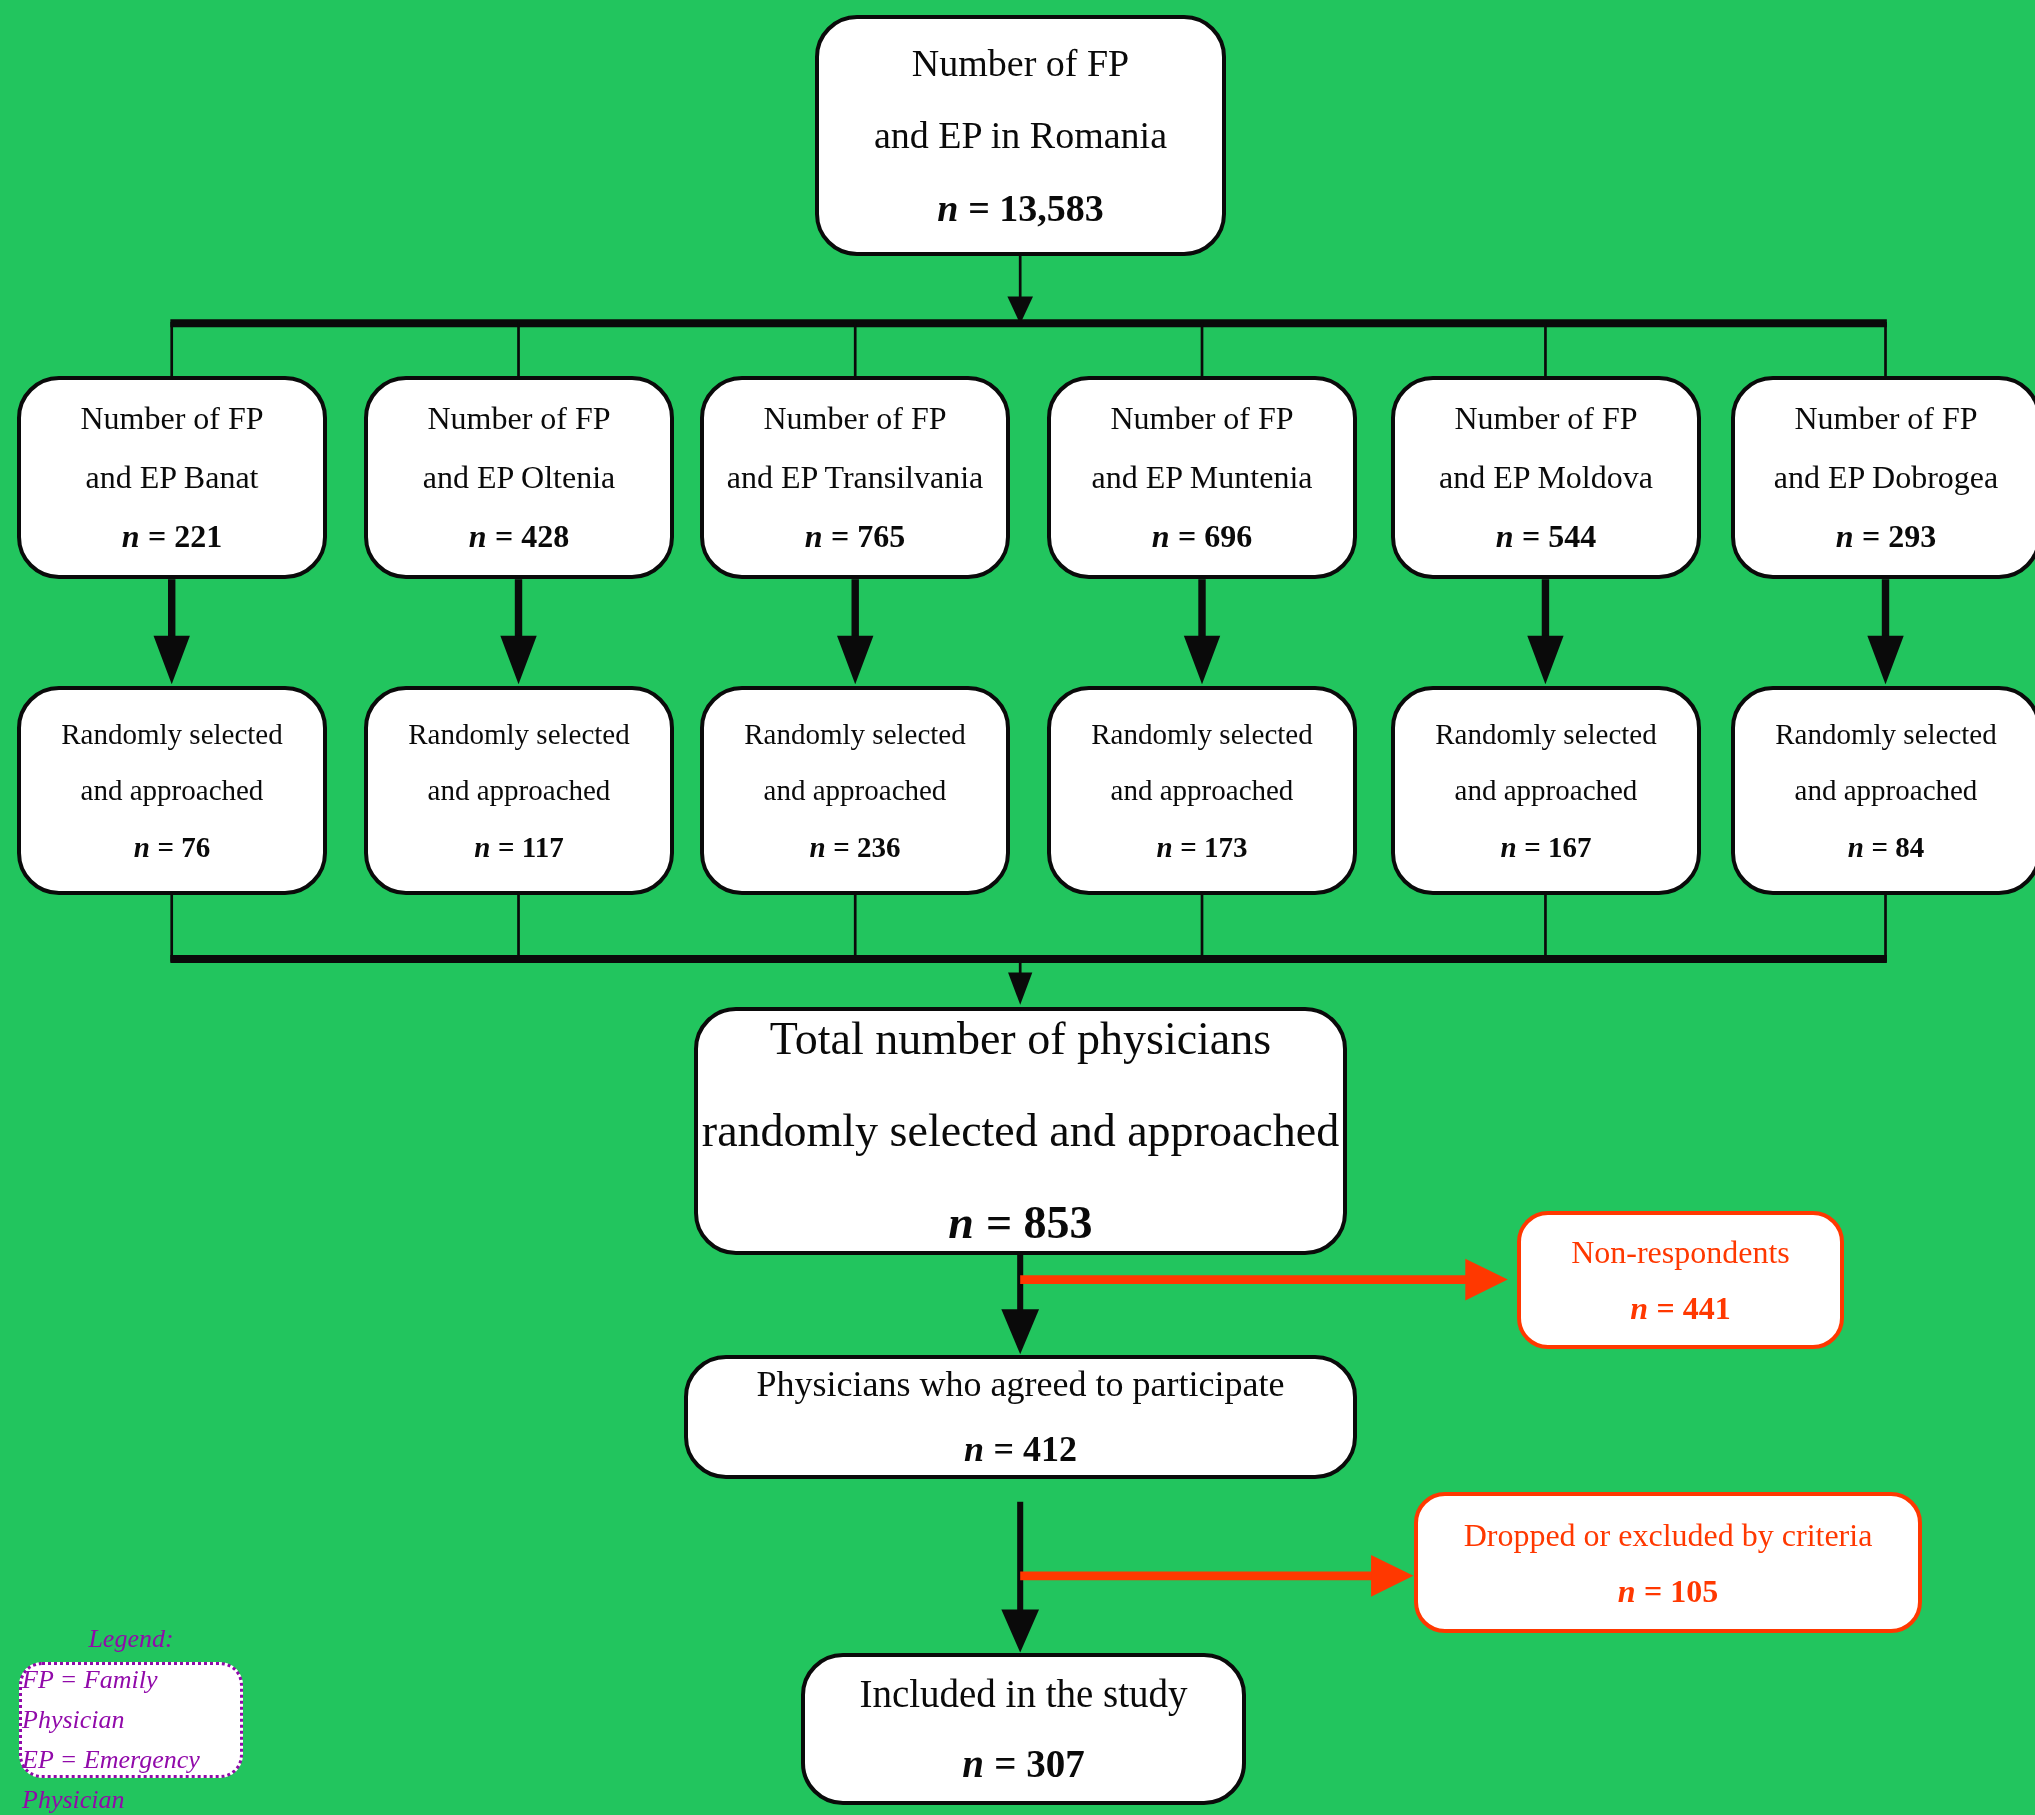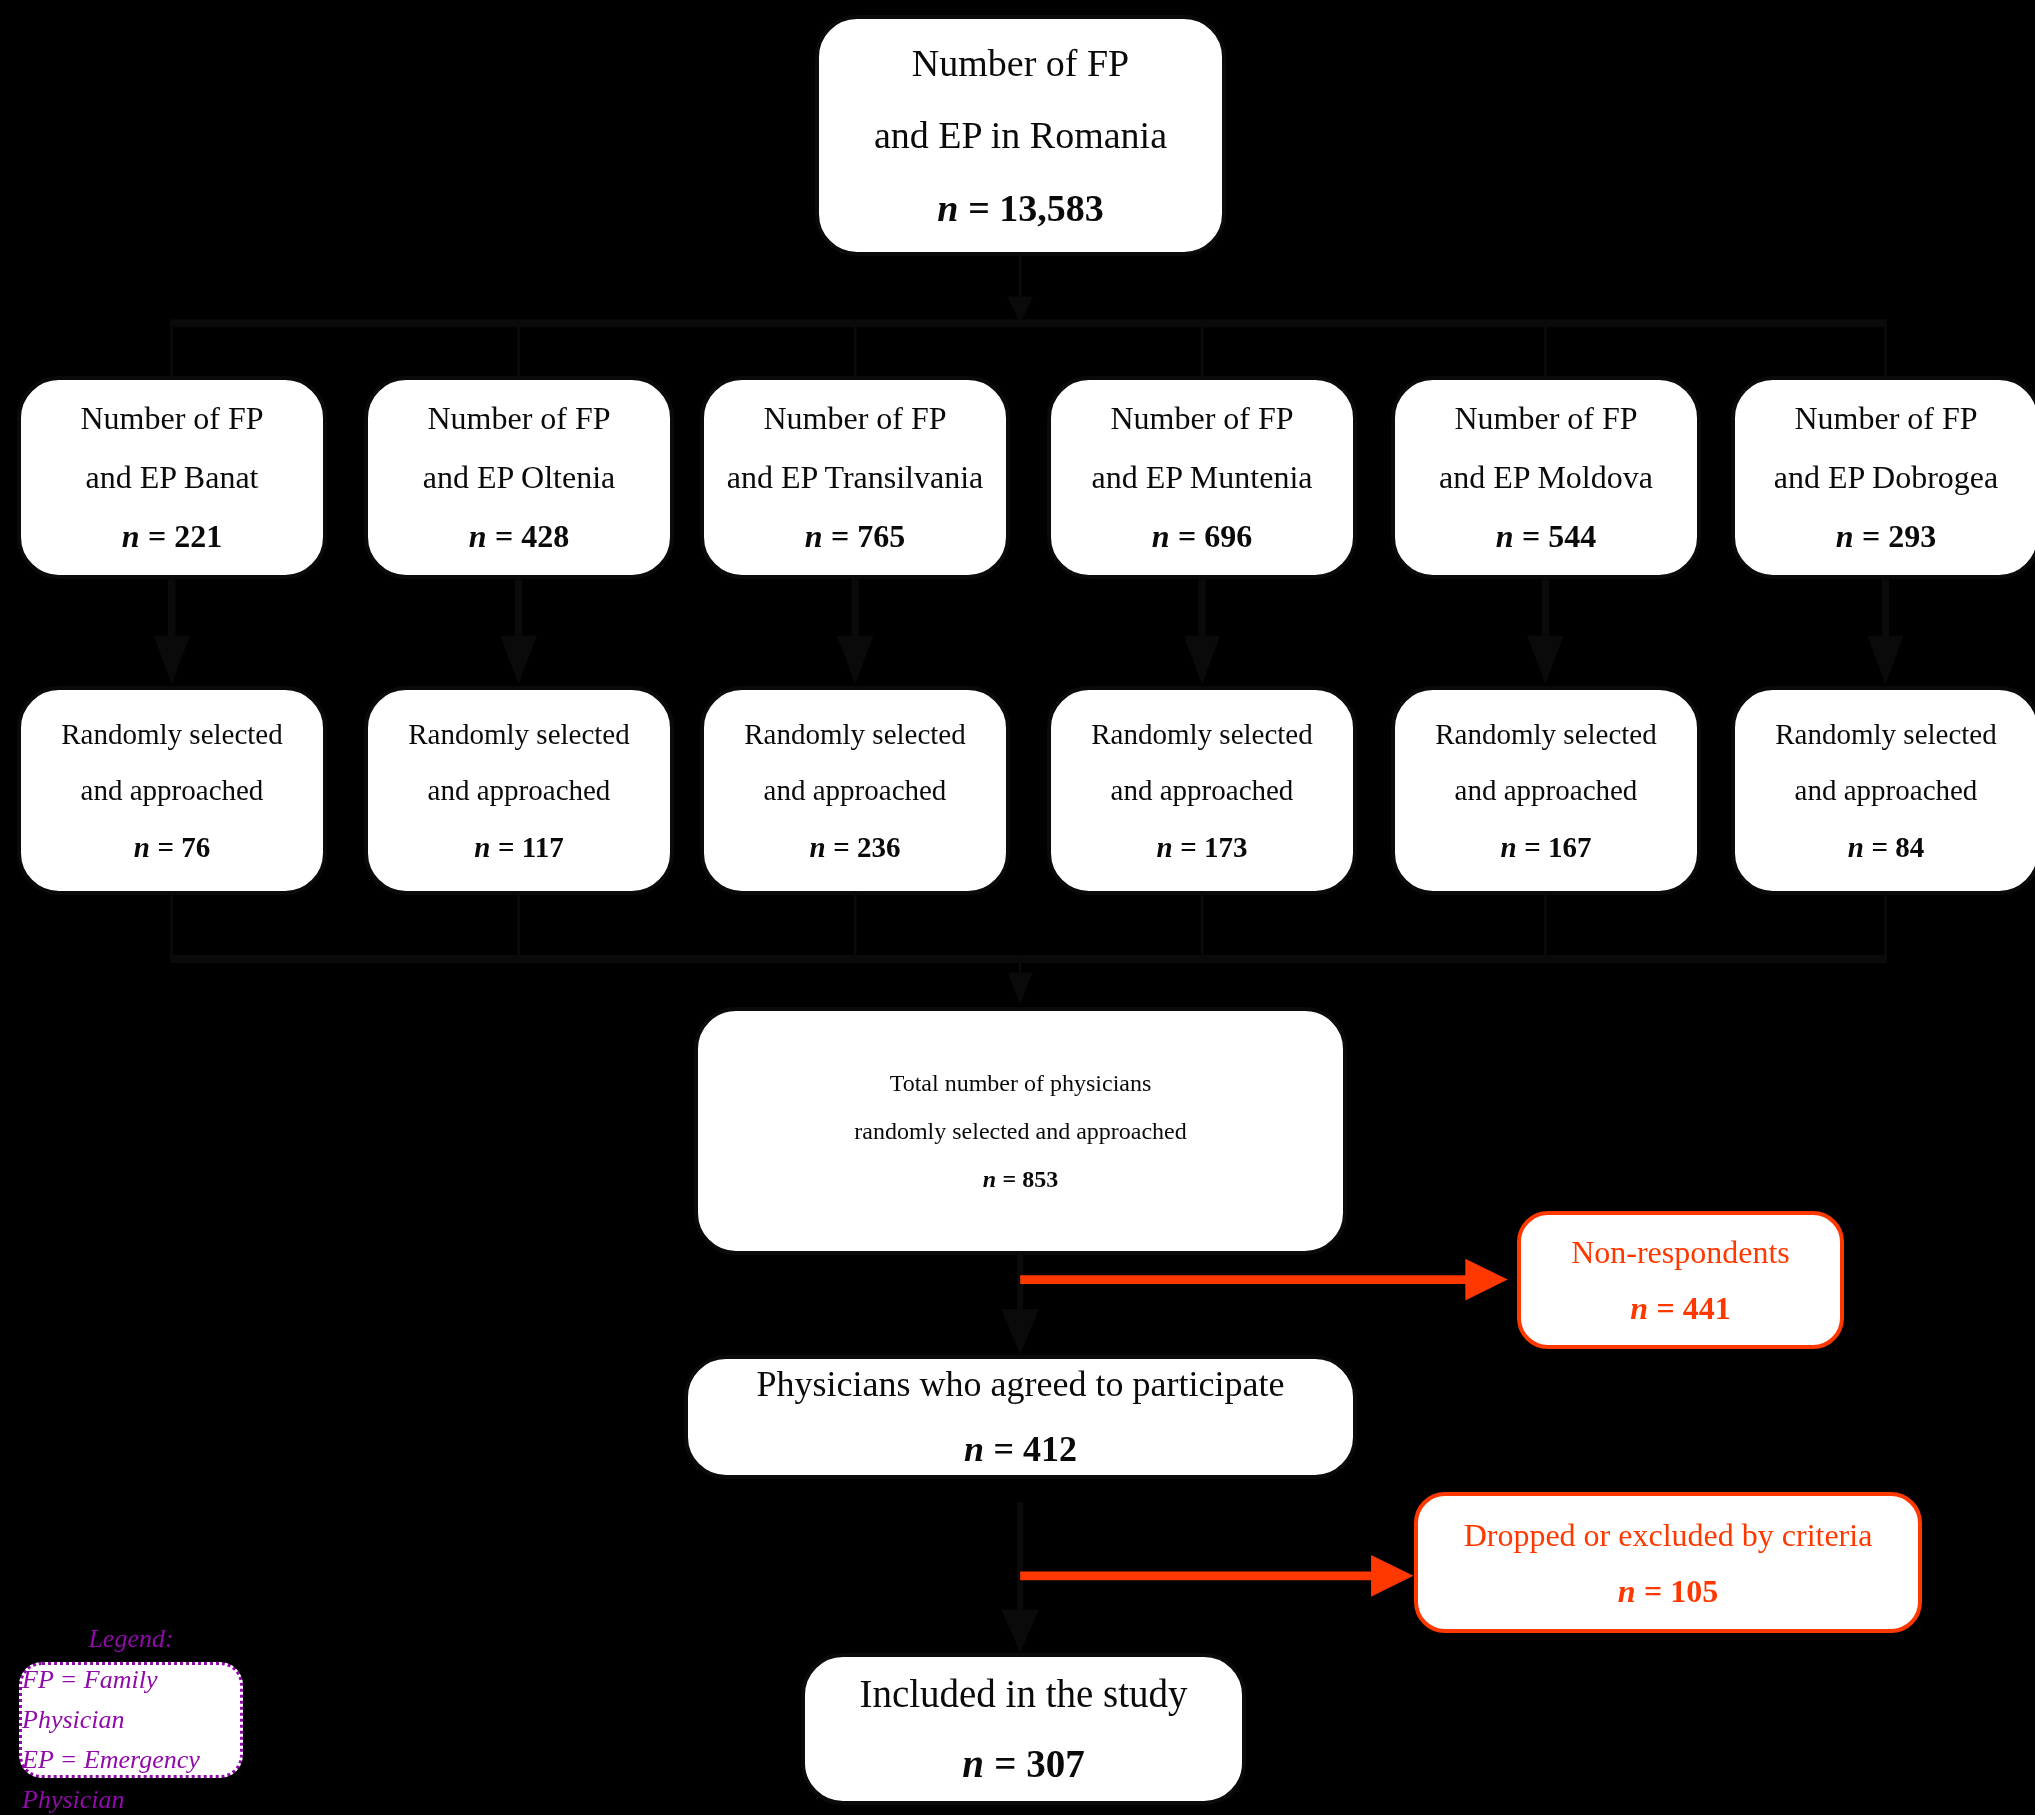--- a/index.html
+++ b/index.html
@@ -1,21 +1,21 @@
 <!DOCTYPE html>
 <html style="--ink: #0a0a0a; --red: #ff3800; --purple: #910aaa;font-size:10.8px"><head>
 <meta charset="utf-8">
 <style>
   * { box-sizing: border-box; }
   html, body { margin: 0; padding: 0; background: #fff; }
   #canvas {
     position: relative;
     width: 2035px;
     height: 1815px;
-    background: #000000;
+    background: #22c55e;
     font-family: "Liberation Serif", "DejaVu Serif", serif;
     color: var(--ink, #0a0a0a);
     overflow: hidden;
   }
   #wires { position: absolute; left: 0; top: 0; }
   .k  { stroke: var(--ink, #0a0a0a); }
   .r  { stroke: var(--red, #ff3800); }
   .kf { fill: var(--ink, #0a0a0a); }
   .rf { fill: var(--red, #ff3800); }
   .t4  { stroke-width: 4px; }
@@ -37,21 +37,21 @@
   }
   .nline { font-weight: 700; }
   .nline i { font-style: italic; margin-right: 0.26em; font-weight: 700; }
 
   .top-box    { left: 815px; top: 15px;   width: 411px;  height: 241px; font-size: 38px; line-height: 1.9; }
   .region     { top: 376px;  width: 310px; height: 203px; font-size: 32px; line-height: 1.85; }
   .sel        { top: 686px; width: 310px; height: 209px; font-size: 29px; line-height: 1.95; }
   .c1 { left: 17px; }  .c2 { left: 364px; } .c3 { left: 700px; }
   .c4 { left: 1047px; } .c5 { left: 1391px; } .c6 { left: 1731px; }
 
-  .total-box    { left: 694px; top: 1007px; width: 653px;  height: 248px; font-size: 24px; line-height: 2.0; }
+  .total-box    { left: 694px; top: 1007px; width: 653px;  height: 248px; font-size: 46px; line-height: 2.0; }
   .agreed-box   { left: 684px; top: 1355px; width: 673px; height: 124px; font-size: 36px; line-height: 1.8; }
   .included-box { left: 801px; top: 1653px; width: 445px;  height: 152px; font-size: 39px; line-height: 1.8; }
 
   .red-box { border-color: var(--red, #ff3800); color: var(--red, #ff3800);
              font-size: 32px; line-height: 1.75; border-radius: 31px; }
   .nonresp-box { left: 1509px; top: 1211px; width: 327px; height: 138px; margin-left: 8px; }
   .dropped-box { left: 1414px; top: 1492px; width: 508px; height: 141px; }
 
   .legend-box {
     position: absolute; left: 19px; top: 1662px; width: 224px; height: 116px;

